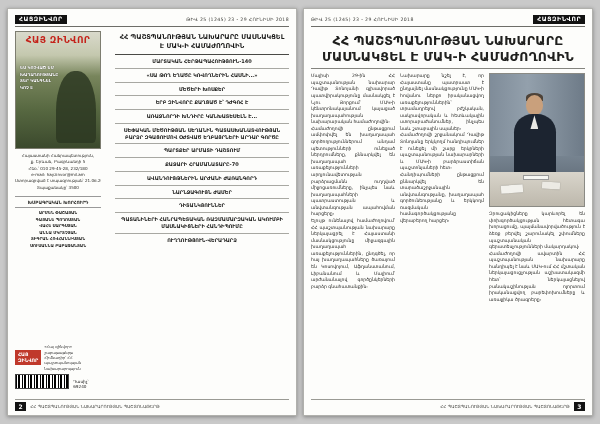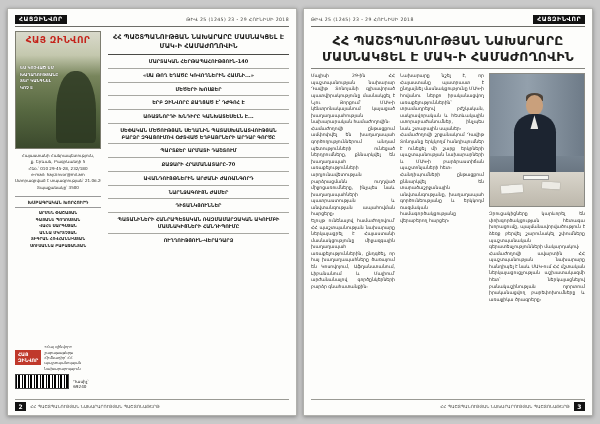--- a/index.html
+++ b/index.html
@@ -24,21 +24,21 @@
     display:flex; align-items:center; justify-content:space-between;
     border-bottom:1px solid #6d6d68; padding-bottom:2px; height:13px;
   }
   .logo-box {
     background:#121212; color:#fff; font-weight:bold; font-size:6px;
     letter-spacing:.6px; padding:1.5px 4px; line-height:1;
   }
   .issue-line { font-size:4.6px; color:#3c3c38; letter-spacing:.4px; }
 
   
-  .lmain { display:flex; gap:7px; margin-top:4px; height:358px; }
+  .lmain { display:flex; gap:14px; margin-top:4px; height:358px; }
   .rail { width:86px; flex:none; display:flex; flex-direction:column; }
   .tocwrap { flex:1; display:flex; flex-direction:column; }
 
   
   .cover {
     position:relative; height:118px; border:1px solid #7d7d70; overflow:hidden;
     background:linear-gradient(180deg,#d9d9cb 0%,#c4c8ae 20%,#78855c 38%,#566740 68%,#3b492d 100%);
   }
   .cover::after {
     content:""; position:absolute; right:4px; top:34%; width:48%; height:62%;

